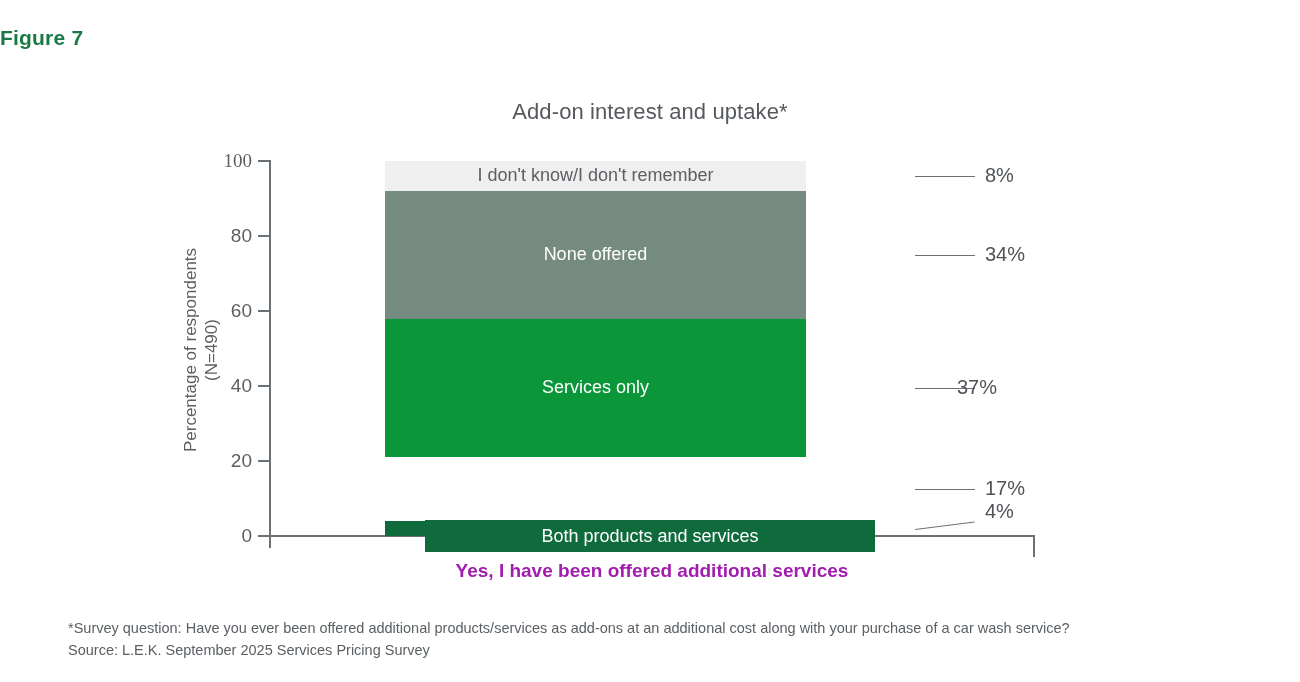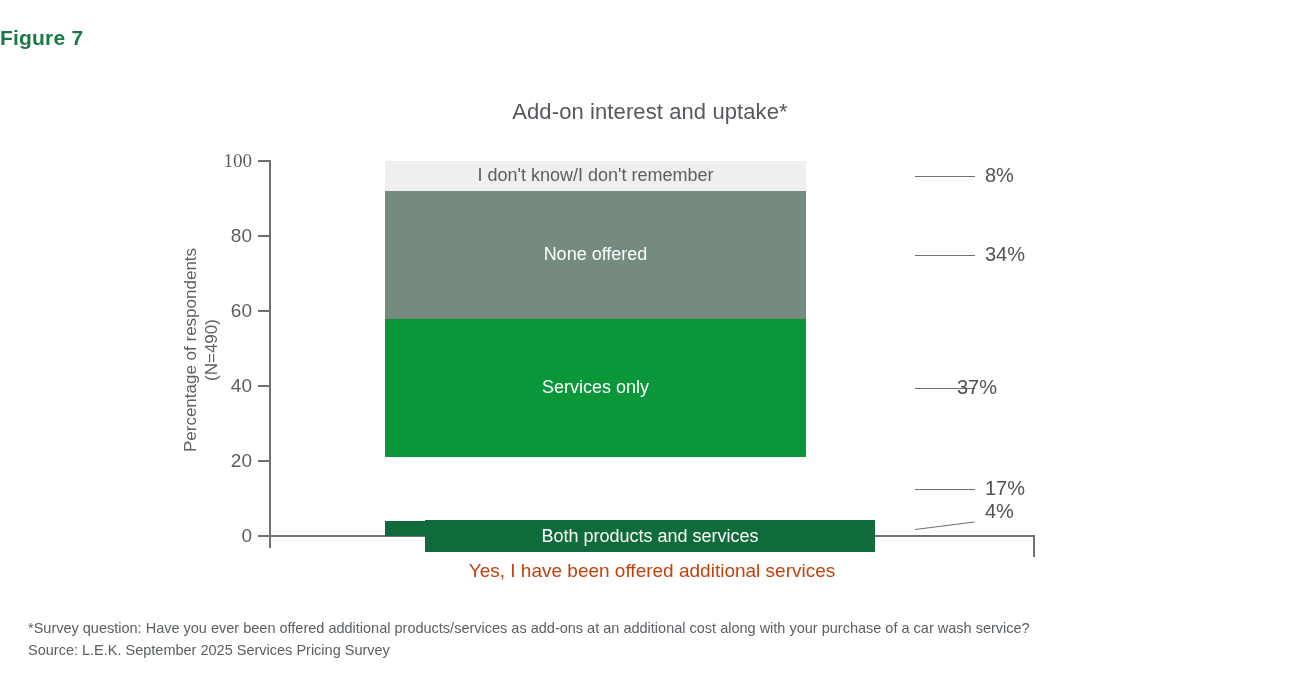--- a/index.html
+++ b/index.html
@@ -169,33 +169,34 @@
   }
 
   
   #x-category-label {
     position: absolute;
     left: 269px;
     top: 560px;
     width: 766px;
     text-align: center;
     font-size: 19px;
-    color: #c2410c;
+    color: #a21caf;
+    font-weight: bold;
   }
 
   
   #footnotes {
     position: absolute;
     left: 28px;
     top: 618px;
     font-size: 14.5px;
     line-height: 1.5;
     color: #5a5f63;
   }
-  #footnotes div { white-space: nowrap; }
+  #footnotes div { white-space: nowrap; margin-left: 40px; }
 </style>
 </head>
 <body>
 
 <div id="figure-label">Figure 7</div>
 <div id="chart-title">Add-on interest and uptake*</div>
 
 <div id="plot">
 
   <div id="y-axis-line"></div>

